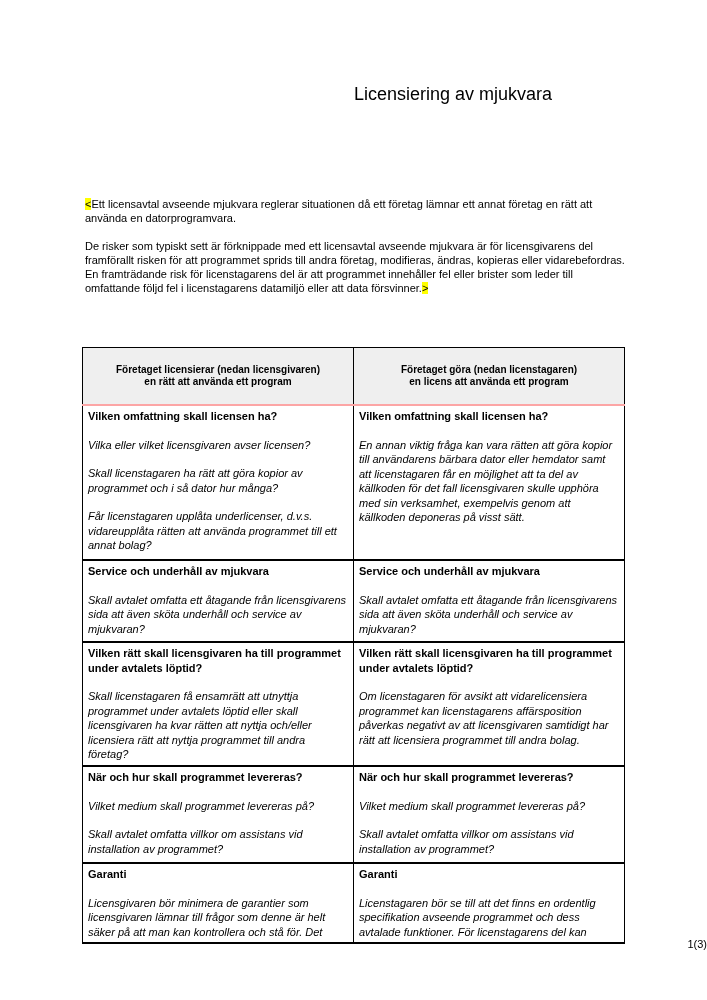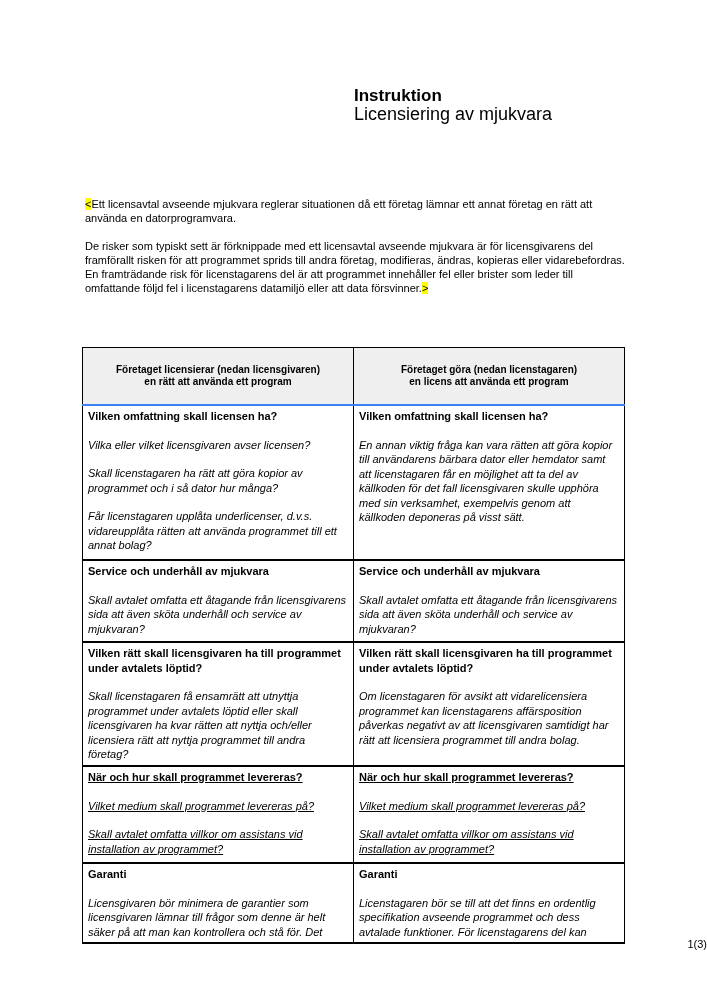--- a/index.html
+++ b/index.html
@@ -37,36 +37,35 @@
     line-height: 12px;
     text-align: center;
     padding: 16px 2px;
   }
   .doc-table th span { display: block; }
   .doc-table td {
     font-size: 11px; line-height: 14.5px;
     padding: 3px 6px 3px 5px;
     overflow: hidden;
   }
-  .doc-table tbody td { border-top: 2px solid #3b82f6; border-bottom: 2px solid #000; }
+  .doc-table tbody td { border-top: 2px solid #fca5a5; border-bottom: 2px solid #000; }
   .cell-h { font-weight: bold; margin: 0; }
   .cell-p { font-style: italic; margin: 14px 0 0 0; }
   tr.r1 td { height: 147px; }
   tr.r2 td { height: 74px; }
   tr.r3 td { height: 116px; }
-  tr.r4 td { height: 89px; text-decoration: underline; }
+  tr.r4 td { height: 89px; }
   tr.r5 td { height: 64px; }
 
   .footer { position: absolute; left: 0; top: 938px; width: 707px; text-align: right; font-size: 11px; }
 </style>
 </head>
 <body style="--hl: #ffff00; --th-bg: #efefef;">
 
 <div class="title-block">
-  <div class="doc-title">Instruktion</div>
   <div class="doc-subtitle">Licensiering av mjukvara</div>
 </div>
 
 <div class="intro">
   <p><span class="hl">&lt;</span><span>Ett licensavtal avseende mjukvara reglerar situationen då ett företag lämnar ett annat företag en rätt att använda en datorprogramvara.</span></p>
   <p><span>De risker som typiskt sett är förknippade med ett licensavtal avseende mjukvara är för licensgivarens del framförallt risken för att programmet sprids till andra företag, modifieras, ändras, kopieras eller vidarebefordras. En framträdande risk för licenstagarens del är att programmet innehåller fel eller brister som leder till omfattande följd fel i licenstagarens datamiljö eller att data försvinner.</span><span class="hl">&gt;</span></p>
 </div>
 
 <table class="doc-table">
   <thead>

